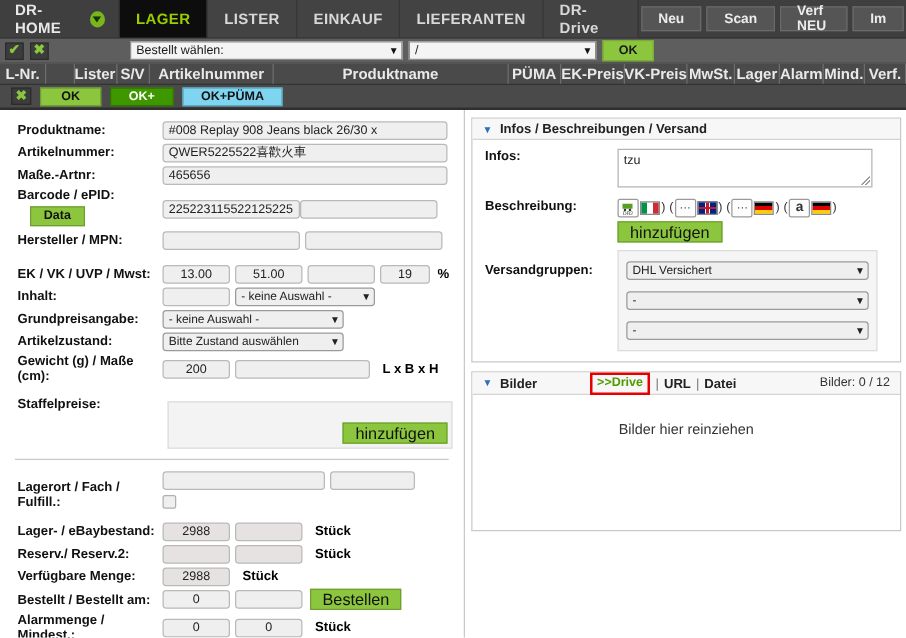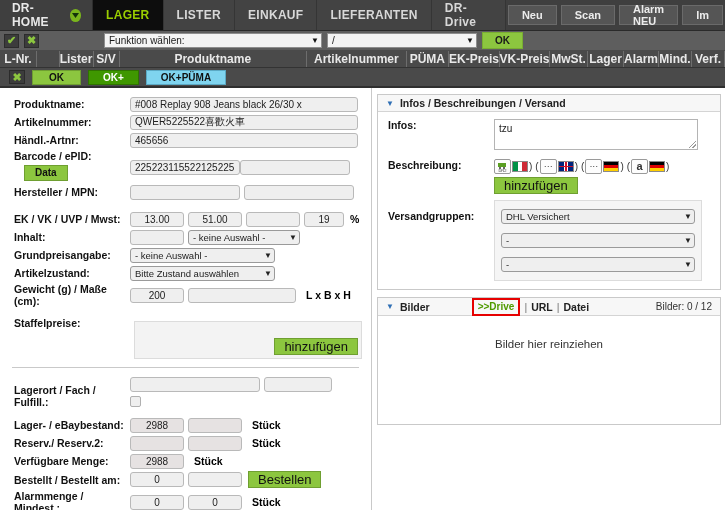--- a/index.html
+++ b/index.html
@@ -307,49 +307,49 @@
     </div>
   <div class="nav-spacer"></div>
   <div class="nav-right">
     <div class="nav-btn">
         <span>Neu</span>
       </div>
     <div class="nav-btn">
         <span>Scan</span>
       </div>
     <div class="nav-btn">
-        <span>Alarm NEU</span>
+        <span>Verf NEU</span>
       </div>
     <div class="nav-btn">
         <span>Im</span>
       </div>
   </div>
 </div>
 
 <div id="funcbar">
   <div class="mini-icon">✔</div>
   <div class="mini-icon">✖</div>
   <div class="fsel" id="fsel1">
-    <span>Funktion wählen:</span>
+    <span>Bestellt wählen:</span>
     <span class="arr">▼</span>
   </div>
   <div class="fsel" id="fsel2">
     <span>/</span>
     <span class="arr">▼</span>
   </div>
   <div class="ok-green"><span>OK</span></div>
 </div>
 
 <div id="colhdr">
   <div class="c" style="width:44px">L-Nr.</div>
   <div class="c" style="width:26px"></div>
   <div class="c" style="width:34px">Lister</div>
   <div class="c" style="width:26px">S/V</div>
+  <div class="c" style="width:121px">Artikelnummer</div>
   <div class="c" style="width:229px">Produktname</div>
-  <div class="c" style="width:121px">Artikelnummer</div>
   <div class="c" style="width:43px">PÜMA</div>
   <div class="c" style="width:51px">EK-Preis</div>
   <div class="c" style="width:50px">VK-Preis</div>
   <div class="c" style="width:38px">MwSt.</div>
   <div class="c" style="width:36px">Lager</div>
   <div class="c" style="width:35px">Alarm</div>
   <div class="c" style="width:33px">Mind.</div>
   <div class="c" style="width:33px">Verf.</div>
 </div>
 
@@ -368,21 +368,21 @@
       <div class="lbl">Produktname:</div>
       <div class="fld" style="width:228px">#008 Replay 908 Jeans black 26/30 x</div>
     </div>
 
     <div class="row">
       <div class="lbl">Artikelnummer:</div>
       <div class="fld" style="width:228px">QWER5225522喜歡火車</div>
     </div>
 
     <div class="row">
-      <div class="lbl">Händl.-Artnr:</div>
+      <div class="lbl">Maße.-Artnr:</div>
       <div class="fld" style="width:228px">465656</div>
     </div>
 
     <div class="row" style="align-items:flex-start;margin-top:2px">
       <div class="lbl" style="padding-top:0">
         <div>Barcode / ePID:</div>
         <div style="margin-top:3px;margin-left:10px">
           <span class="green-lbl"><span>Data</span></span>
         </div>
       </div>

